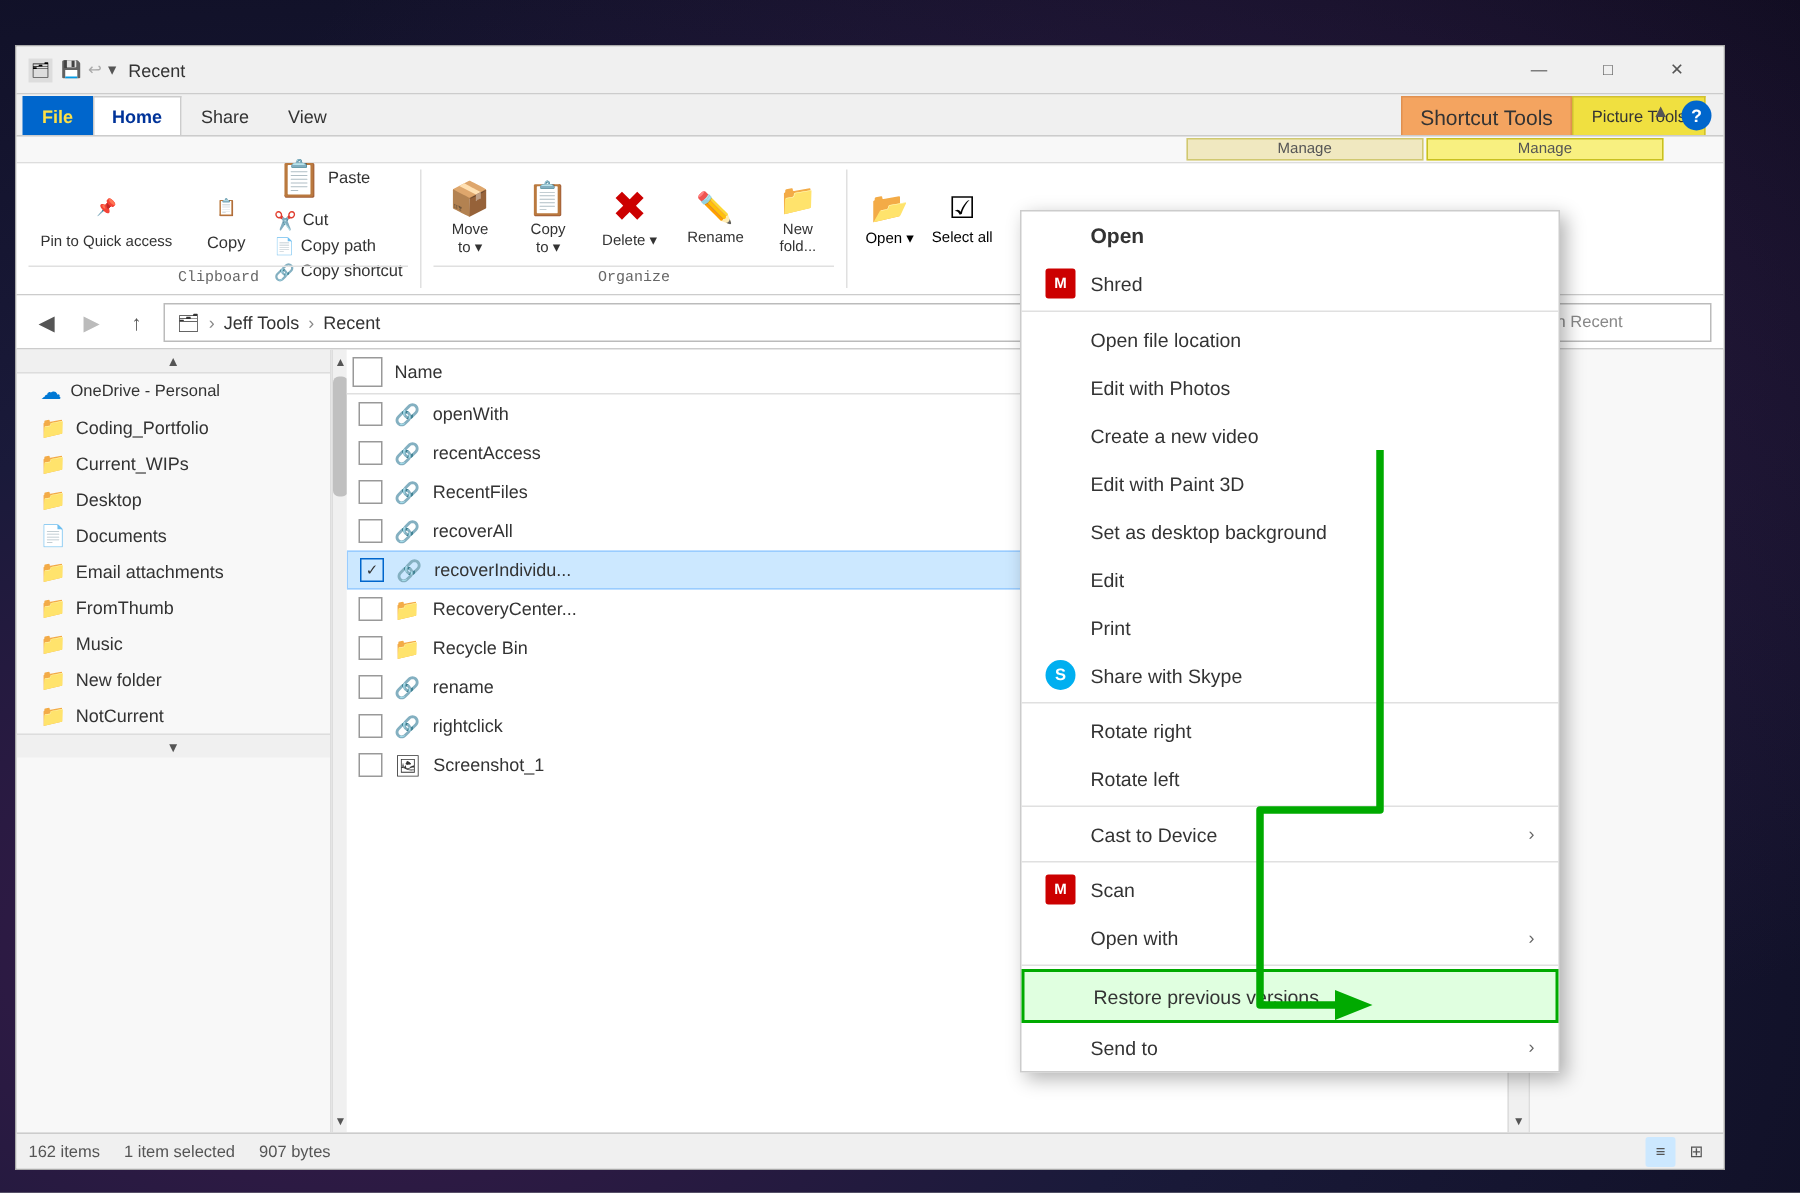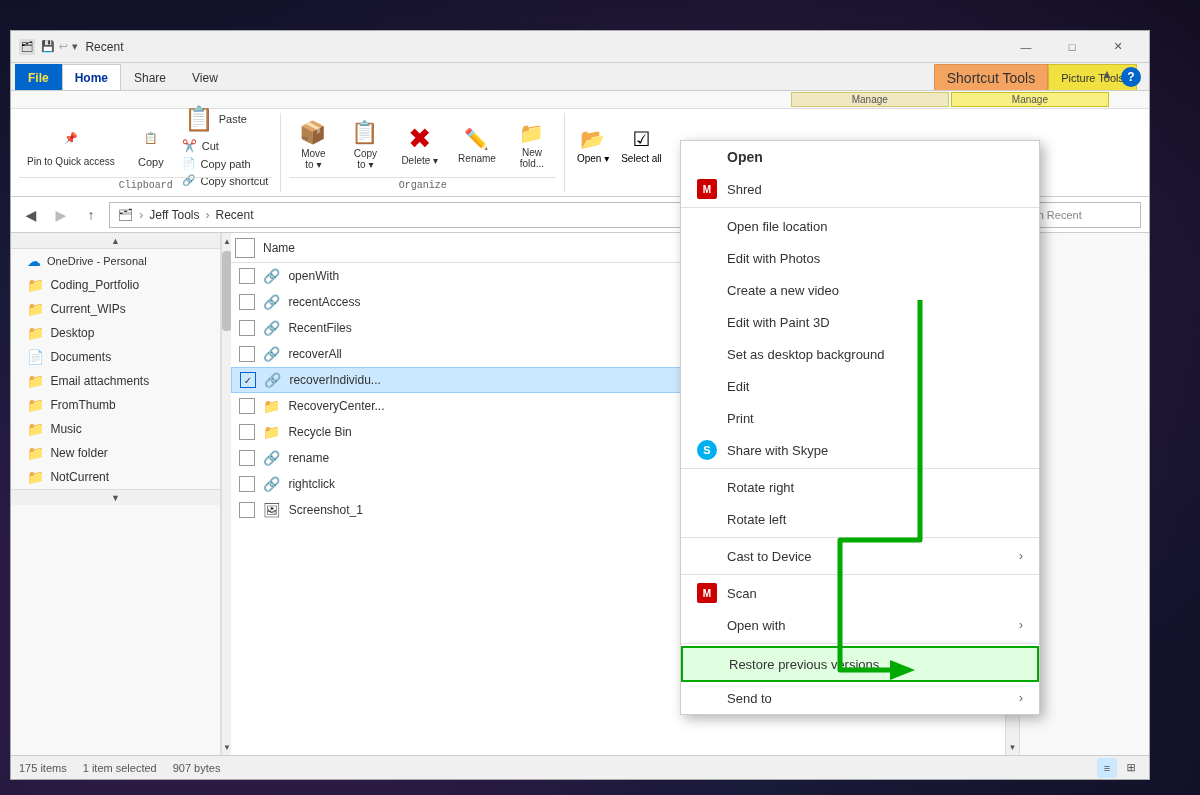--- a/index.html
+++ b/index.html
@@ -809,21 +809,21 @@
       </div>
     </div>
 
     <div class="right-panel">
 
       <div style="width:100%;height:100%;background:#f8f8f8"></div>
     </div>
   </div>
 
   <div class="status-bar">
-    <span>175 items</span>
+    <span>162 items</span>
     <span>1 item selected</span>
     <span>907 bytes</span>
     <div class="status-right">
       <div class="view-btn active" title="Details">≡</div>
       <div class="view-btn" title="Large icons">⊞</div>
     </div>
   </div>
 </div>
 
 <div class="context-menu">

